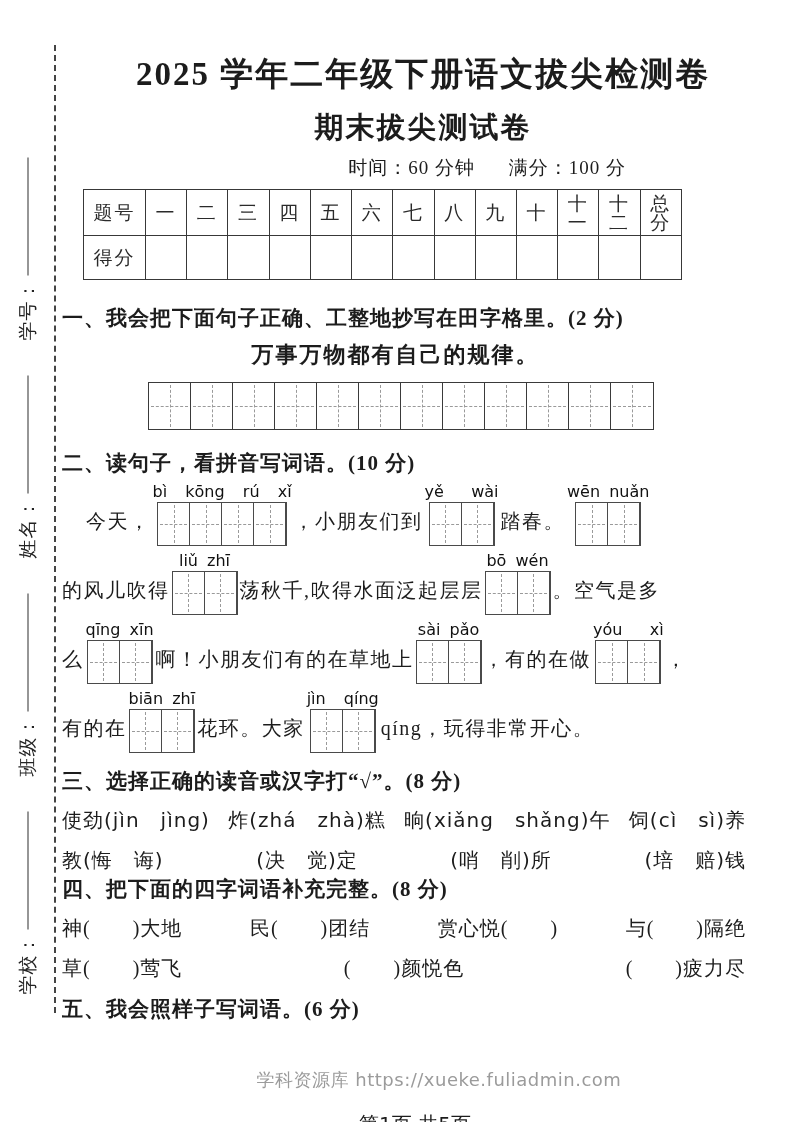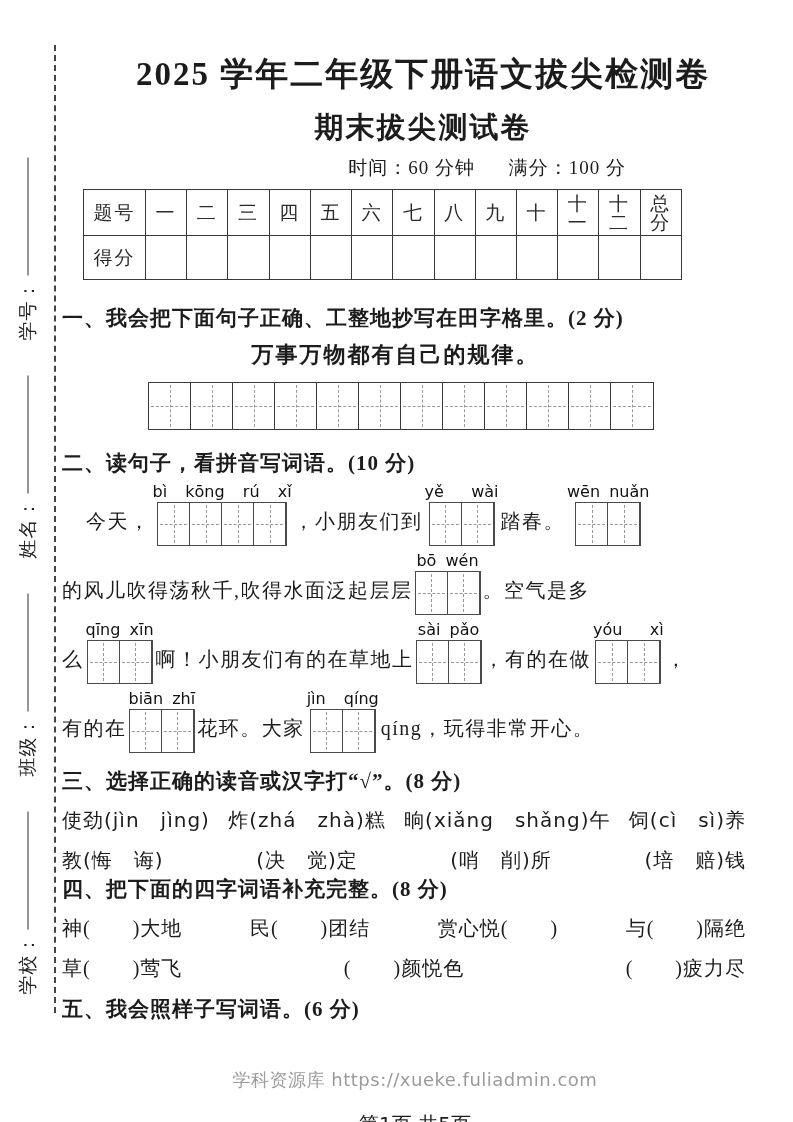--- a/index.html
+++ b/index.html
@@ -100,21 +100,21 @@
     width:684px; margin-top:10px;
     font-size:20px; letter-spacing:1px; line-height:30px;
   }
   .choice-row .choice-item {
     font-family:"DejaVu Sans","Liberation Serif",serif; 
     white-space:nowrap;
   }
   .q4 .choice-row .choice-item { font-family:"Liberation Serif","DejaVu Serif",serif; }
   
   .watermark {
-    position:absolute; top:1068px; left:415px; transform:translateX(-50%);
+    position:absolute; top:1068px; left:439px; transform:translateX(-50%);
     font-family:"DejaVu Sans",sans-serif;
     font-size:18px; color:#9b9b9b; letter-spacing:0.5px; white-space:nowrap;
   }
   .page-number {
     position:absolute; top:1111px; left:415px; transform:translateX(-50%);
     font-family:"DejaVu Sans",sans-serif;
     font-size:20px; color:#1c1c1c; white-space:nowrap;
   }
 </style>
 </head>
@@ -245,20 +245,27 @@
             <span class="pgroup">
               <span class="pinyin">wēn nuǎn</span>
               <span class="pbox">
                 <span class="tz-cell"></span>
                 <span class="tz-cell"></span>
               </span>
             </span>
           </div>
           <div class="q2-line">
             <span class="q2-text">的风儿吹得</span>
+            <span class="pgroup">
+              <span class="pinyin">liǔ zhī</span>
+              <span class="pbox">
+                <span class="tz-cell"></span>
+                <span class="tz-cell"></span>
+              </span>
+            </span>
             <span class="q2-text">荡秋千,吹得水面泛起层层</span>
             <span class="pgroup">
               <span class="pinyin">bō wén</span>
               <span class="pbox">
                 <span class="tz-cell"></span>
                 <span class="tz-cell"></span>
               </span>
             </span>
             <span class="q2-text">。空气是多</span>
           </div>

